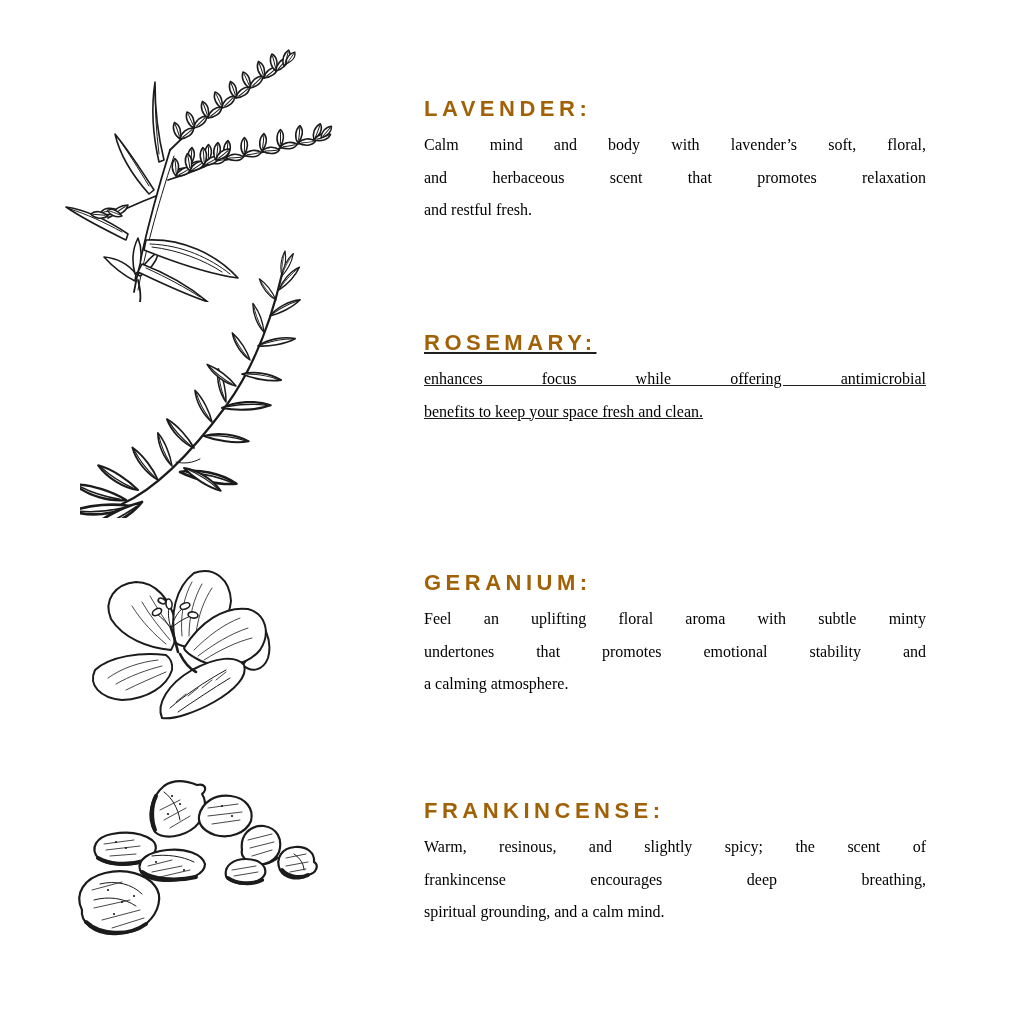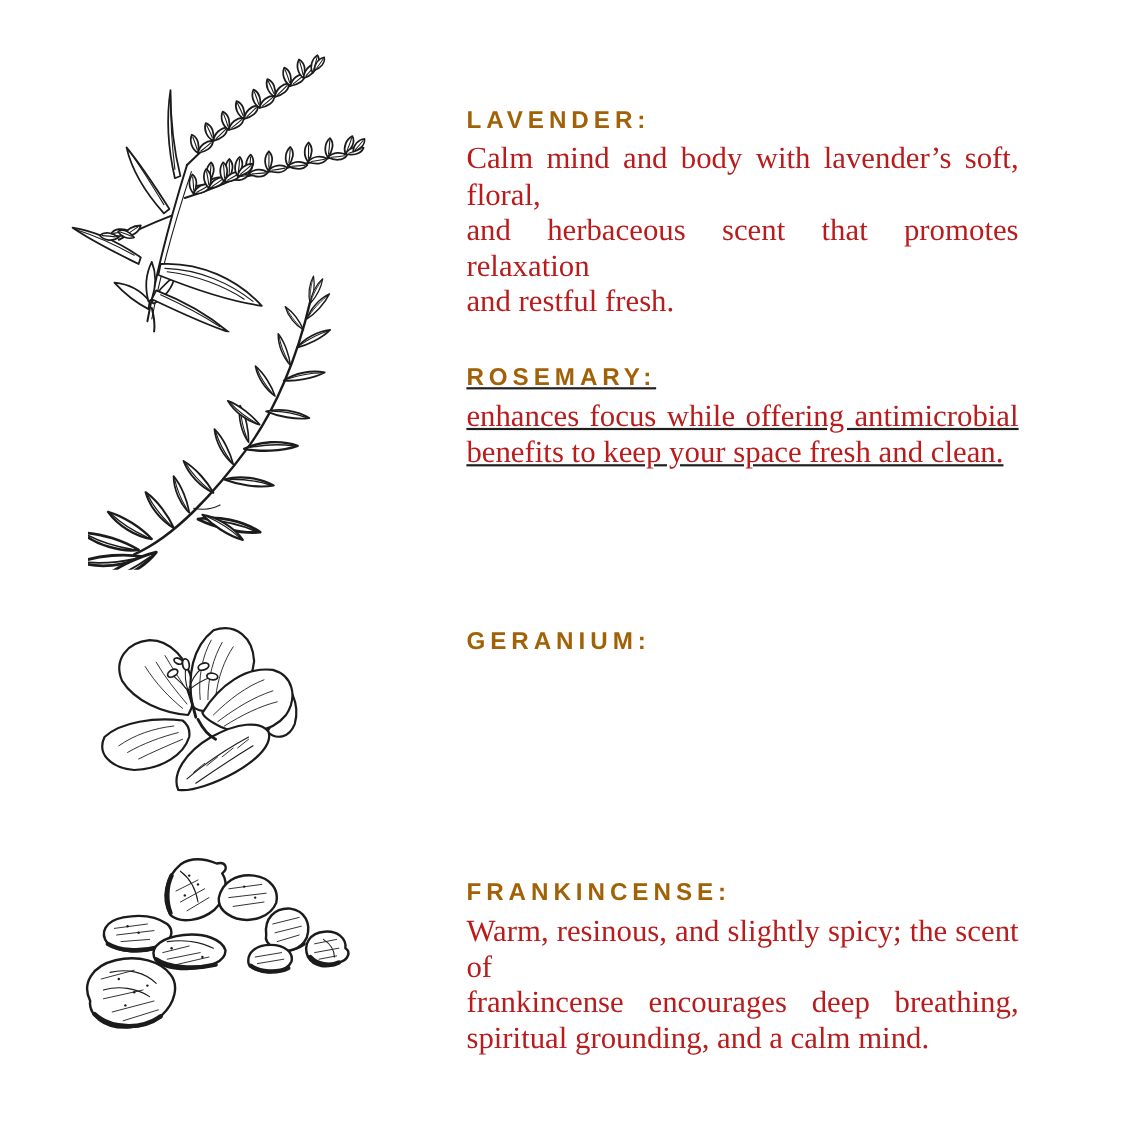--- a/index.html
+++ b/index.html
@@ -3,21 +3,21 @@
 <meta charset="utf-8">
 <style>
   html,body{margin:0;padding:0;}
   body{width:1024px;height:1024px;background:#ffffff;position:relative;overflow:hidden;
        font-family:"Liberation Serif",serif;color:#1f1f1f;}
   #page{position:absolute;inset:0;background:#ffffff;}
   .illus{position:absolute;}
   .textblock{position:absolute;left:424px;width:502px;}
   .heading{font-family:"Liberation Sans",sans-serif;font-weight:700;font-size:22px;
            letter-spacing:4.5px;line-height:26px;color:#a16207;}
-  .para{margin-top:7px;font-size:28px;line-height:32.5px;color:#b91c1c;}
+  .para{margin-top:7px;font-size:16px;line-height:32.5px;color:#000000;}
   .line{text-align:justify;text-align-last:justify;text-justify:inter-word;}
   .line.last{text-align-last:left;}
   
   .ink{fill:#ffffff;stroke:#1b1b1b;stroke-width:1.6;stroke-linejoin:round;stroke-linecap:round;}
   .stk{fill:none;stroke:#1b1b1b;stroke-width:1.8;stroke-linecap:round;}
   .vein{fill:none;stroke:#1b1b1b;stroke-width:1;stroke-linecap:round;}
   .hatch{fill:none;stroke:#1b1b1b;stroke-width:0.9;stroke-linecap:round;opacity:.9;}
   .thick{fill:none;stroke:#1b1b1b;stroke-width:4;stroke-linecap:round;}
   .dot{fill:#1b1b1b;stroke:none;}
   .chunk{fill:#ffffff;stroke:#1b1b1b;stroke-width:2.2;stroke-linejoin:round;stroke-linecap:round;}
@@ -289,20 +289,25 @@
   <div class="textblock" style="top:330px;text-decoration:underline;">
     <div class="heading">ROSEMARY:</div>
     <div class="para">
       <div class="line">enhances focus while offering antimicrobial</div>
       <div class="line last">benefits to keep your space fresh and clean.</div>
     </div>
   </div>
 
   <div class="textblock" style="top:570px;">
     <div class="heading">GERANIUM:</div>
+    <div class="para">
+      <div class="line">Feel an uplifting floral aroma with subtle minty</div>
+      <div class="line">undertones that promotes emotional stability and</div>
+      <div class="line last">a calming atmosphere.</div>
+    </div>
   </div>
 
   <div class="textblock" style="top:798px;">
     <div class="heading">FRANKINCENSE:</div>
     <div class="para">
       <div class="line">Warm, resinous, and slightly spicy; the scent of</div>
       <div class="line">frankincense encourages deep breathing,</div>
       <div class="line last">spiritual grounding, and a calm mind.</div>
     </div>
   </div>

